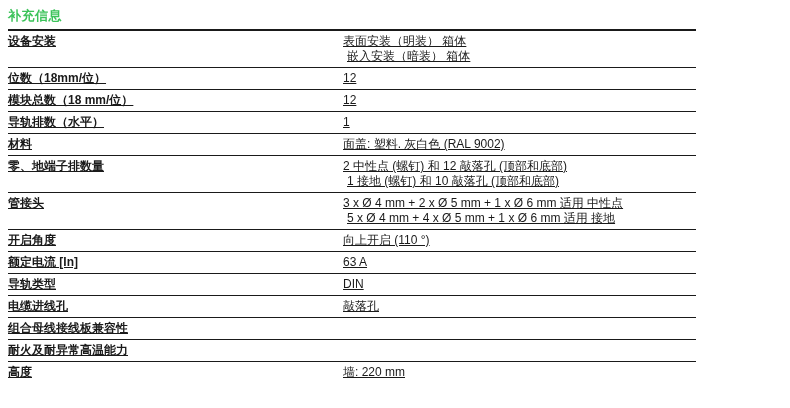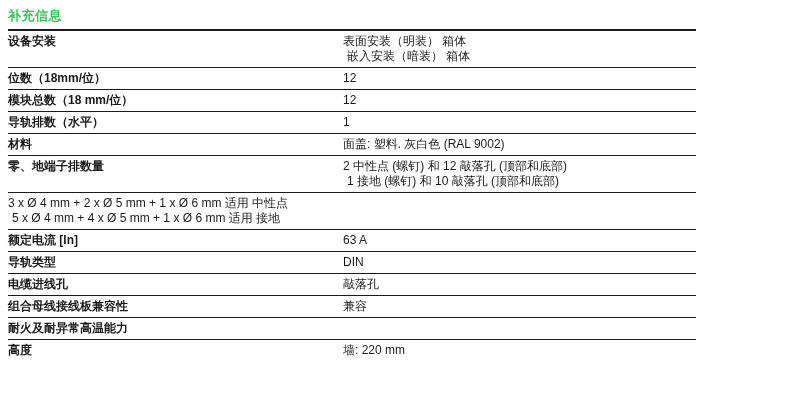--- a/index.html
+++ b/index.html
@@ -26,20 +26,21 @@
     width: 782px;
     border-top: 2px solid #1a1a1a;
   }
   .spec-row {
     display: flex;
     flex-direction: row;
     align-items: flex-start;
     border-bottom: 1.5px solid #1a1a1a;
     padding: 3px 0 3px 0;
     min-height: 21px;
+    text-decoration: underline;
   }
   .spec-row:last-child {
     border-bottom: none;
   }
   .spec-label {
     width: 335px;
     flex: 0 0 335px;
     font-size: 12px;
     font-weight: bold;
     line-height: 15px;
@@ -103,26 +104,33 @@
 
   <div class="spec-row">
     <div class="spec-label">零、地端子排数量</div>
     <div class="spec-values">
           <div class="spec-value-line">2 中性点 (螺钉) 和 12 敲落孔 (顶部和底部)</div>
           <div class="spec-value-line">1 接地 (螺钉) 和 10 敲落孔 (顶部和底部)</div>
         </div>
   </div>
 
   <div class="spec-row">
+    <div class="spec-label">管接头</div>
     <div class="spec-values">
           <div class="spec-value-line">3 x Ø 4 mm + 2 x Ø 5 mm + 1 x Ø 6 mm 适用 中性点</div>
           <div class="spec-value-line">5 x Ø 4 mm + 4 x Ø 5 mm + 1 x Ø 6 mm 适用 接地</div>
         </div>
   </div>
 
+  <div class="spec-row">
+    <div class="spec-label">开启角度</div>
+    <div class="spec-values">
+          <div class="spec-value-line">向上开启 (110 °)</div>
+        </div>
+  </div>
 
   <div class="spec-row">
     <div class="spec-label">额定电流 [In]</div>
     <div class="spec-values">
           <div class="spec-value-line">63 A</div>
         </div>
   </div>
 
   <div class="spec-row">
     <div class="spec-label">导轨类型</div>
@@ -133,23 +141,20 @@
 
   <div class="spec-row">
     <div class="spec-label">电缆进线孔</div>
     <div class="spec-values">
           <div class="spec-value-line">敲落孔</div>
         </div>
   </div>
 
   <div class="spec-row">
     <div class="spec-label">组合母线接线板兼容性</div>
-    <div class="spec-values">
-          <div class="spec-value-line">兼容</div>
-        </div>
   </div>
 
   <div class="spec-row">
     <div class="spec-label">耐火及耐异常高温能力</div>
   </div>
 
   <div class="spec-row">
     <div class="spec-label">高度</div>
     <div class="spec-values">
           <div class="spec-value-line">墙: 220 mm</div>

